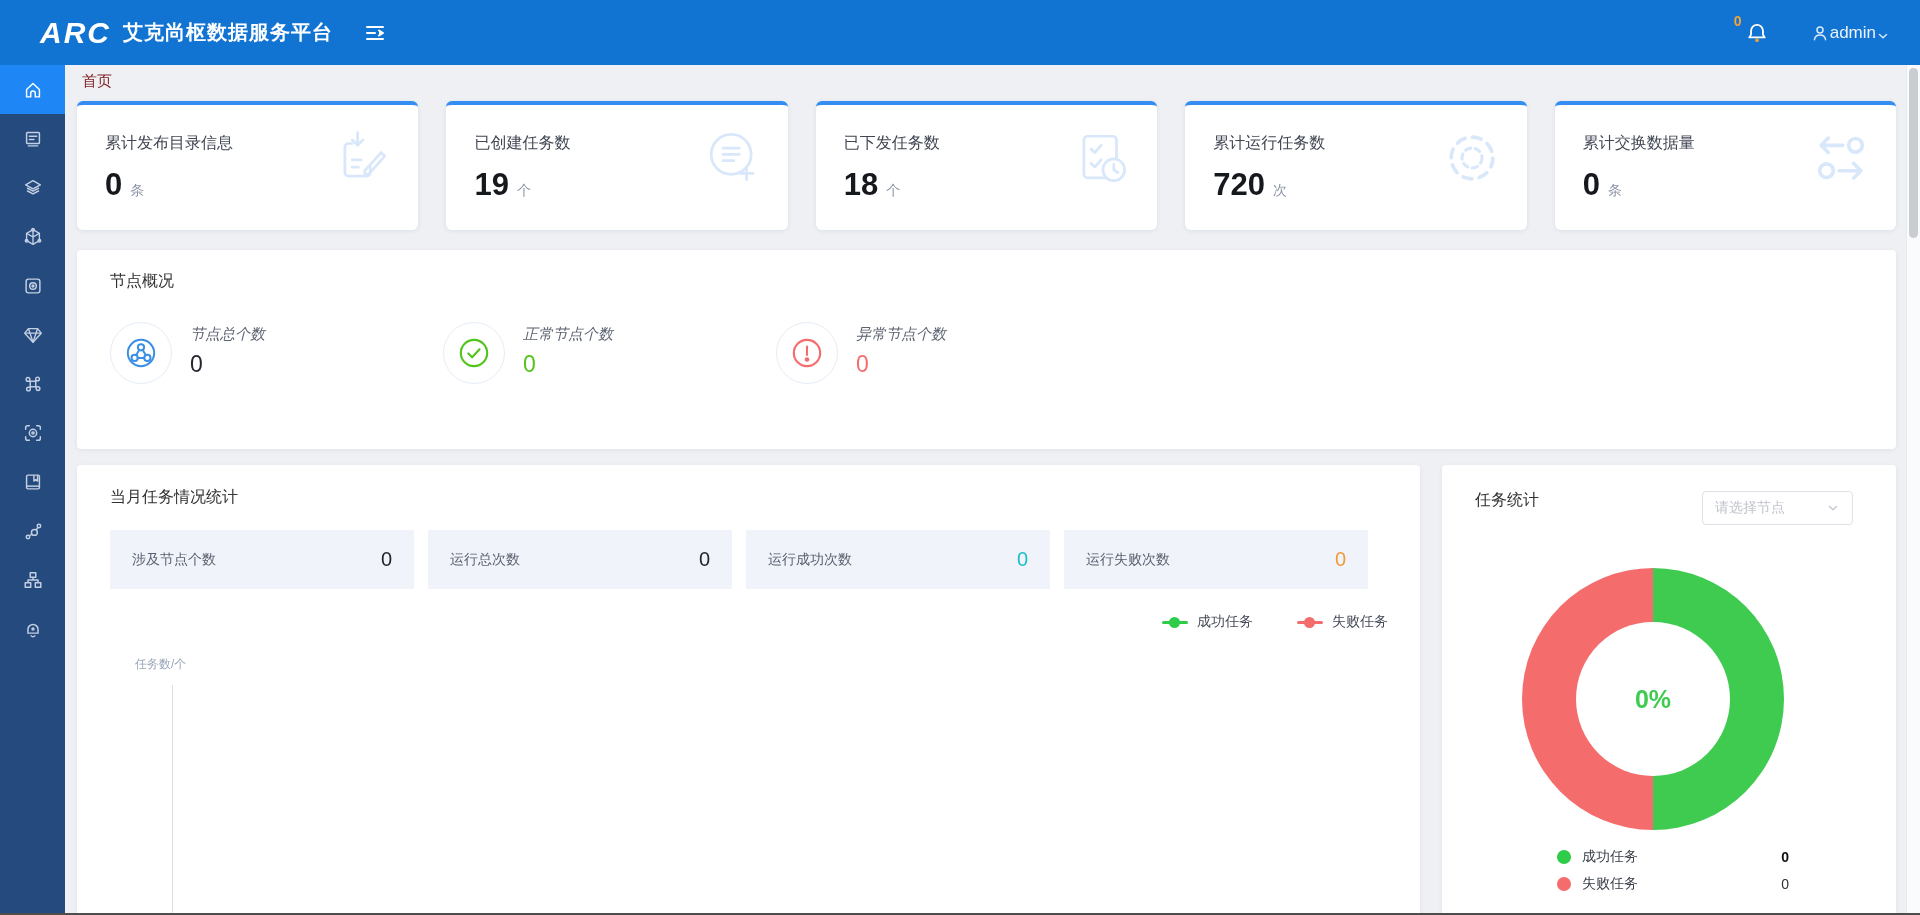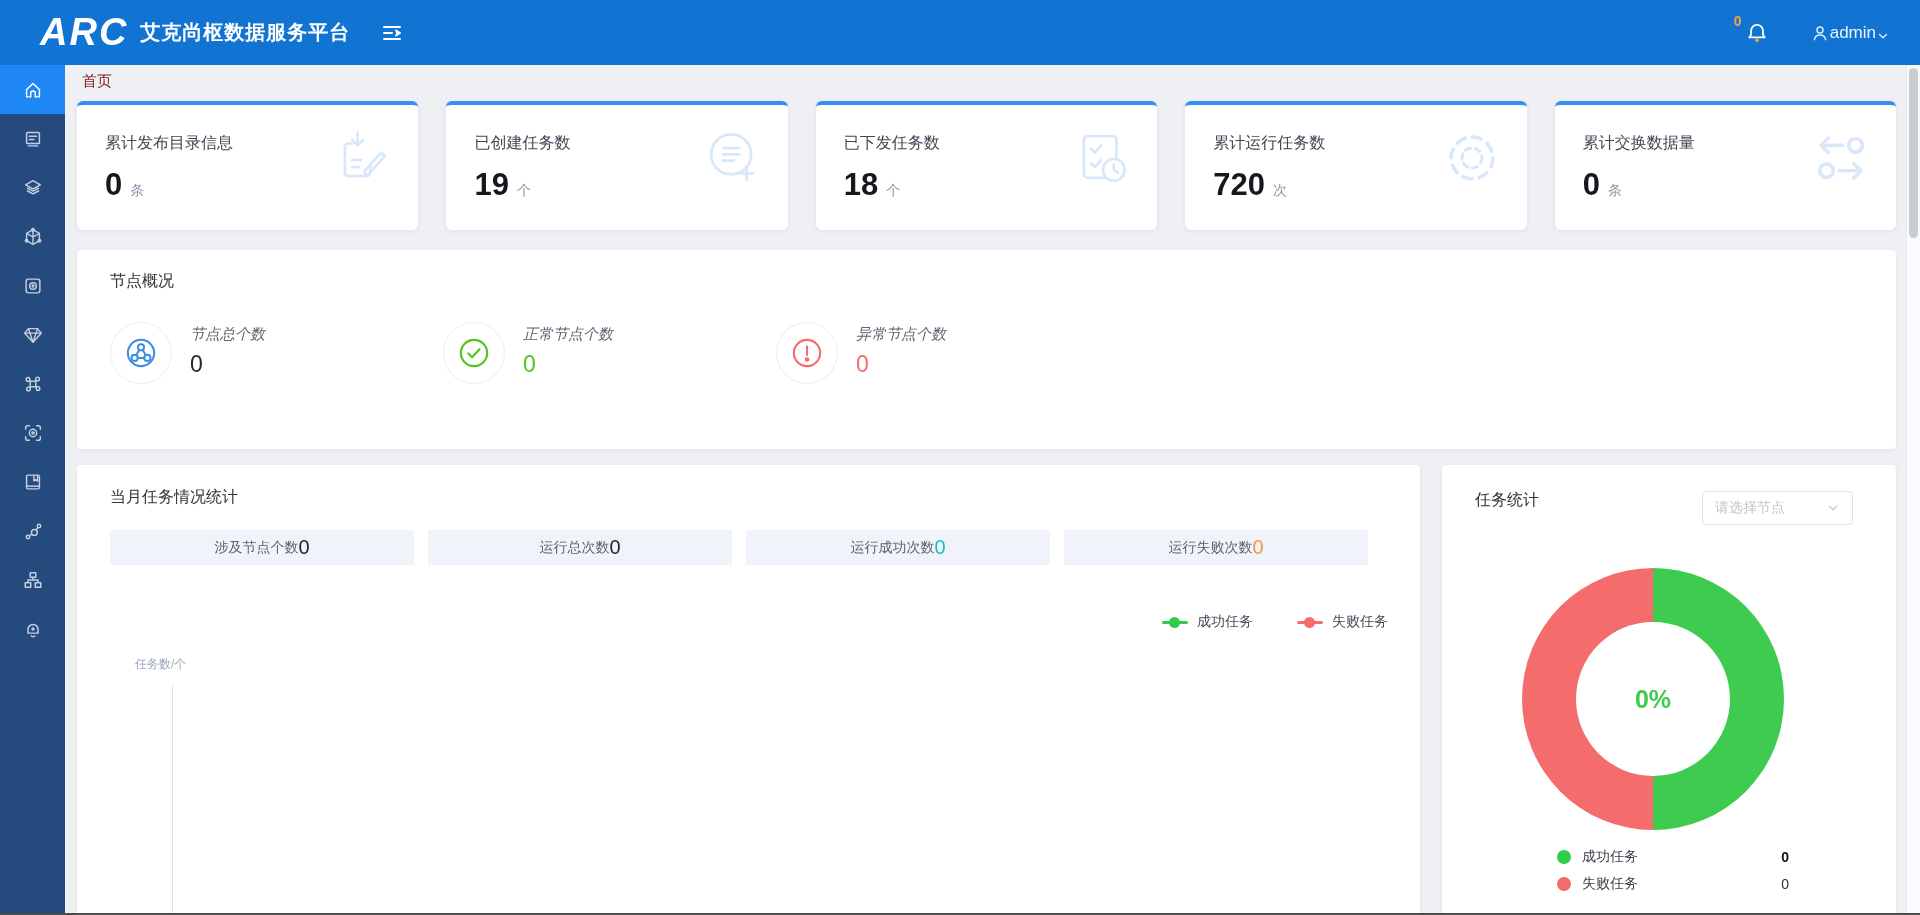--- a/index.html
+++ b/index.html
@@ -2,21 +2,21 @@
 <html><head>
 <meta charset="utf-8">
 <style>
   * { margin:0; padding:0; box-sizing:border-box; }
   html,body { width:1920px; height:915px; overflow:hidden; background:#eef0f4;
               font-family:"Liberation Sans","DejaVu Sans",sans-serif; }
 
   
   .header { position:fixed; left:0; top:0; width:1920px; height:65px; background:#1274d2;
             display:flex; align-items:center; color:#fff; z-index:30; }
-  .logo { margin-left:40px; font-size:38px; font-weight:800; font-style:italic; letter-spacing:2px; }
+  .logo { margin-left:40px; font-size:30px; font-weight:800; font-style:italic; letter-spacing:2px; }
   .app-title { font-size:20px; font-weight:700; margin-left:12px; letter-spacing:1px; }
   .collapse-btn { margin-left:30px; display:flex; cursor:pointer; }
   .header-right { margin-left:auto; display:flex; align-items:center; padding-right:30px; gap:40px; }
   .bell-wrap { position:relative; display:flex; cursor:pointer; }
   .bell-badge { position:absolute; left:-10px; top:-7px; color:#f3a43b; font-size:14px; font-weight:700; }
   .user-wrap { display:flex; align-items:flex-end; font-size:17px; color:#eaf2fc; cursor:pointer; }
 
   
   .sidebar { position:fixed; left:0; top:65px; bottom:0; width:65px; background:#254a7d; z-index:20; }
   .side-item { width:65px; height:49px; display:flex; align-items:center; justify-content:center;
@@ -50,22 +50,22 @@
                display:flex; align-items:center; justify-content:center; background:#fff; }
   .node-label { font-size:15px; color:#5c6370; padding-top:3px;font-style:italic; }
   .node-value { font-size:23px; margin-top:7px; color:#23262d; }
   .node-value.green { color:#52c41a; }
   .node-value.red { color:#f56c6c; }
 
   
   .bottom { margin-top:16px; display:flex; gap:22px; height:620px; }
   .panel-monthly { flex:1; position:relative; padding:22px 0 0 33px; overflow:hidden; }
   .mstats { display:flex; gap:14px; margin-top:22px; margin-right:52px; }
-  .mbox { flex:1; height:35px; background:#f0f3f9; display:flex; align-items:center;
-          justify-content:center; padding:0 22px; }
+  .mbox { flex:1; height:59px; background:#f0f3f9; display:flex; align-items:center;
+          justify-content:space-between; padding:0 22px; }
   .mbox-label { font-size:14px; color:#5a6170; }
   .mbox-value { font-size:20px; font-weight:500; color:#23262d; }
   .mbox-value.cyan { color:#19becb; }
   .mbox-value.orange { color:#ef9a3d; }
   .chart-legend { position:absolute; top:148px; right:32px; display:flex; gap:44px;
                   align-items:center; font-size:14px; color:#464c58; }
   .legend-item { display:flex; align-items:center; gap:9px; cursor:pointer; }
   .lm { width:26px; height:3px; border-radius:2px; position:relative; }
   .lm::after { content:''; position:absolute; width:11px; height:11px; border-radius:50%;
                left:7px; top:-4px; background:inherit; }

